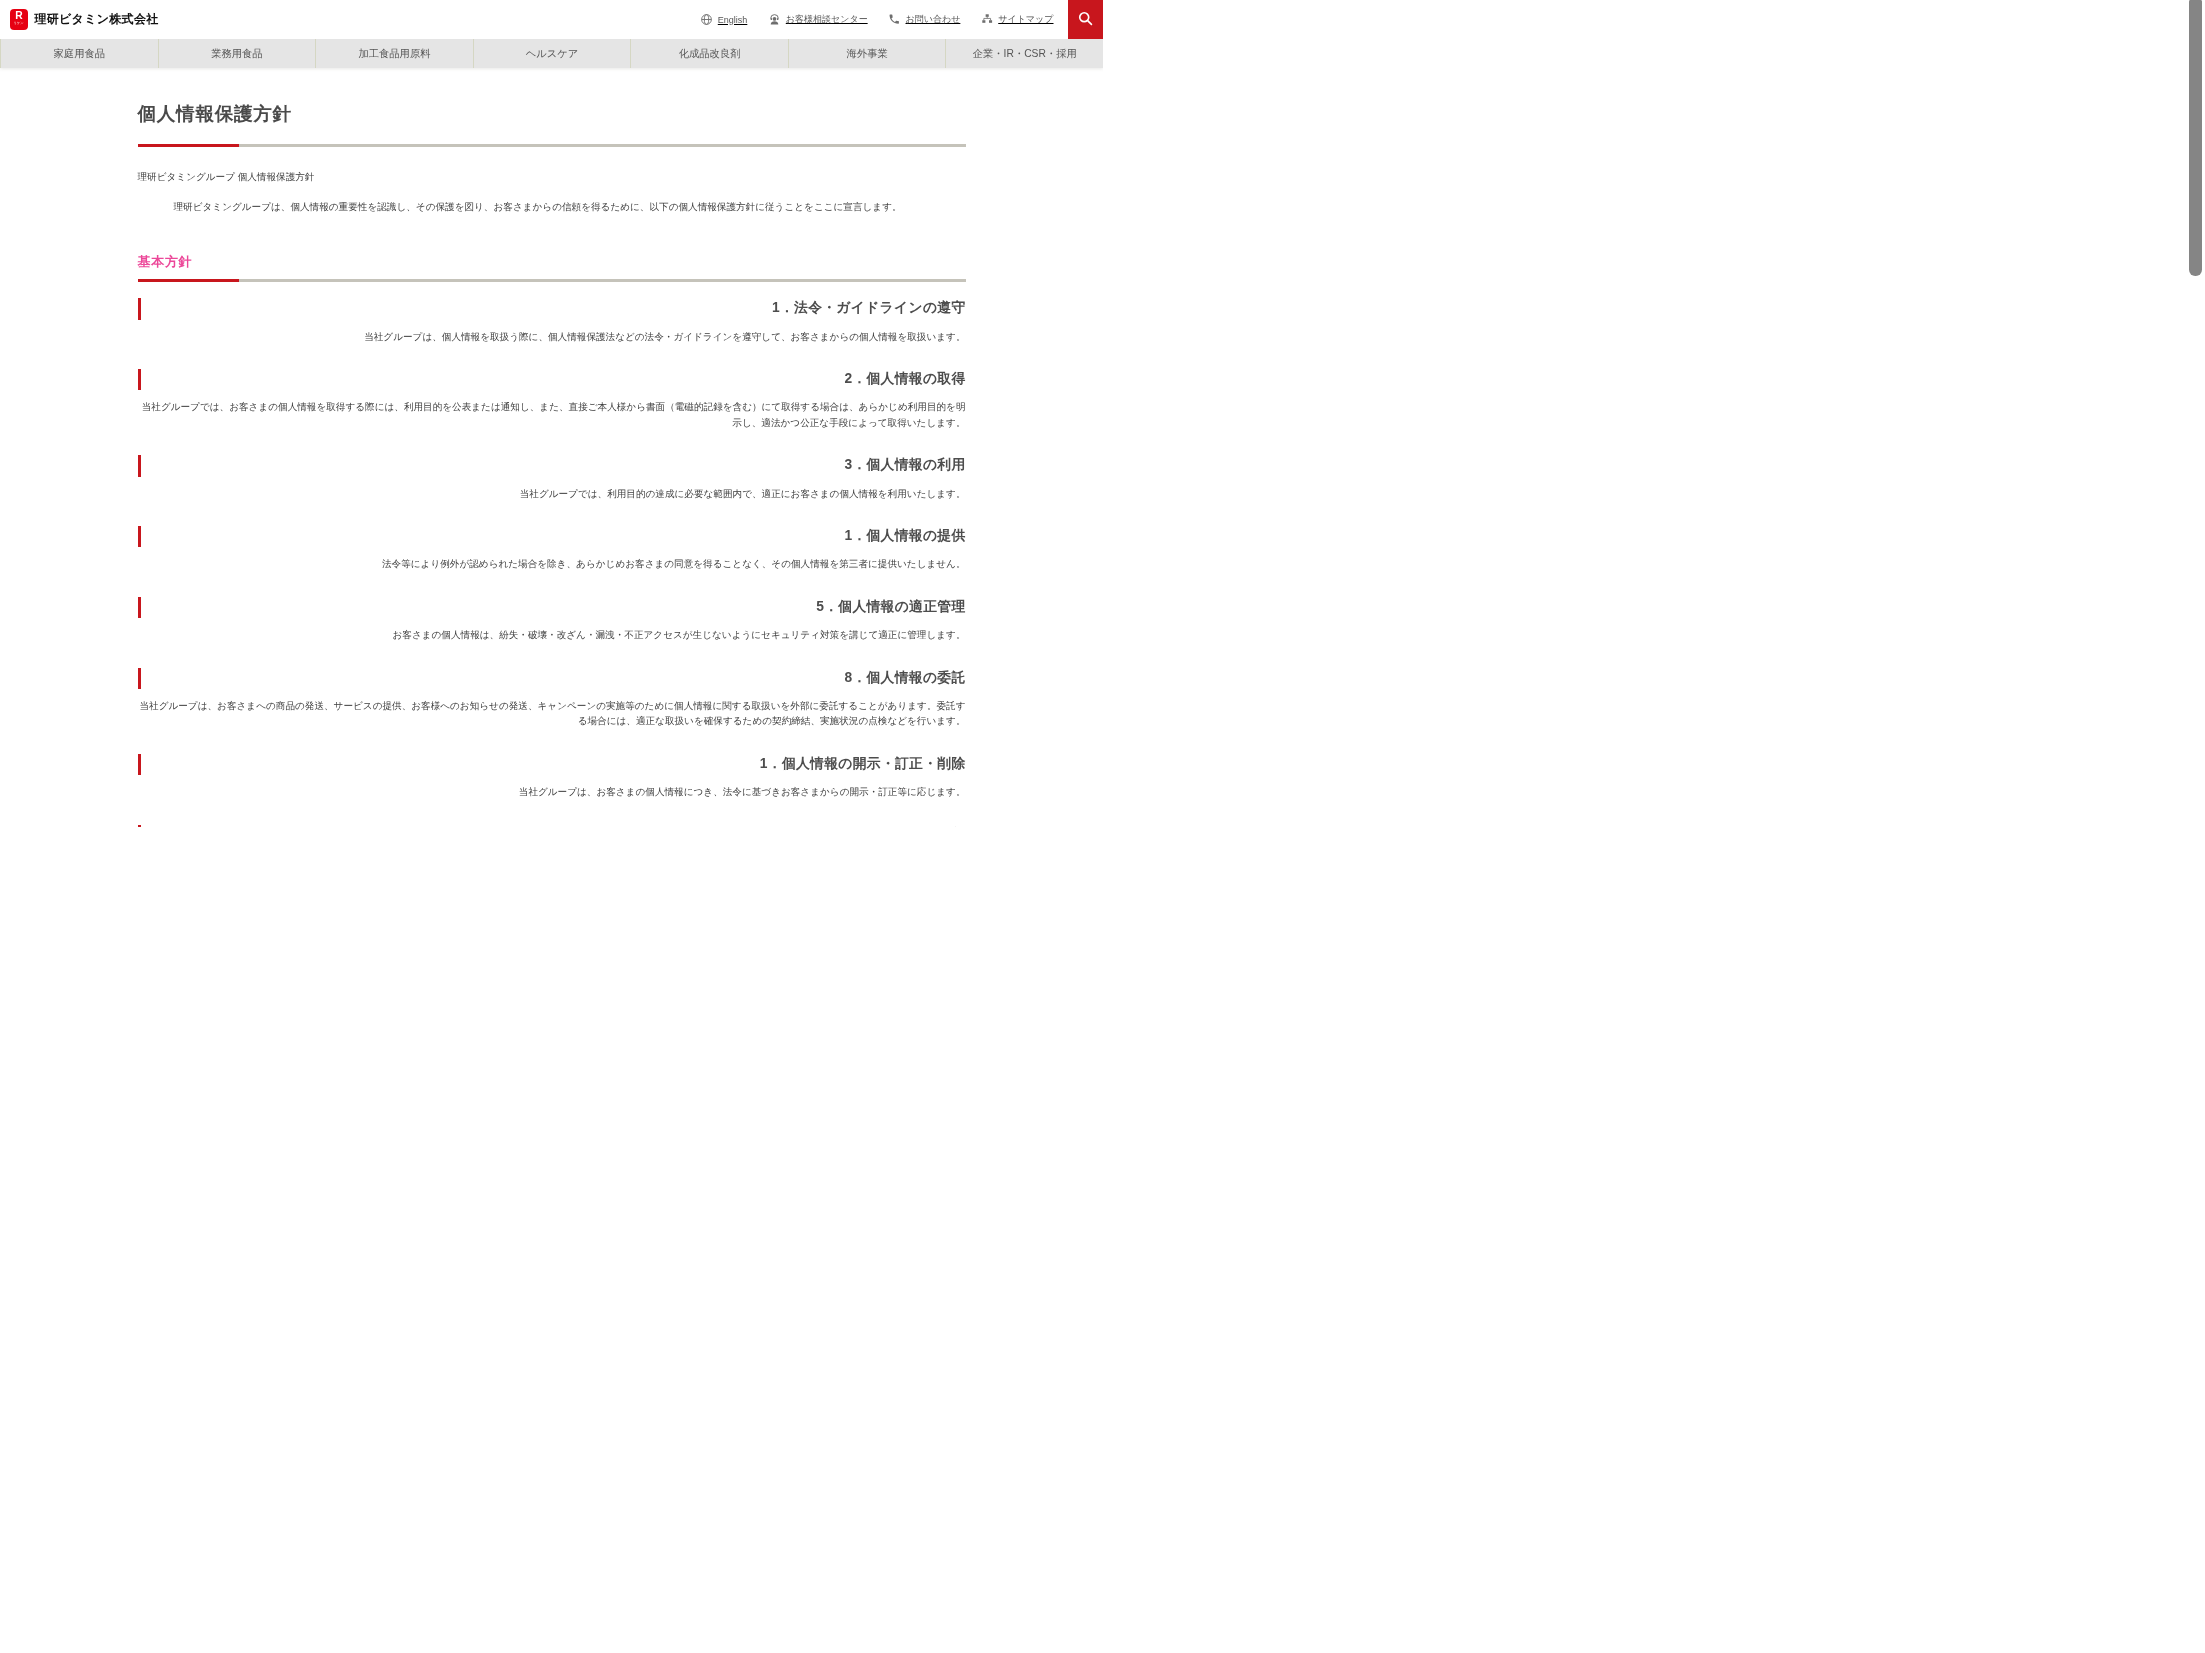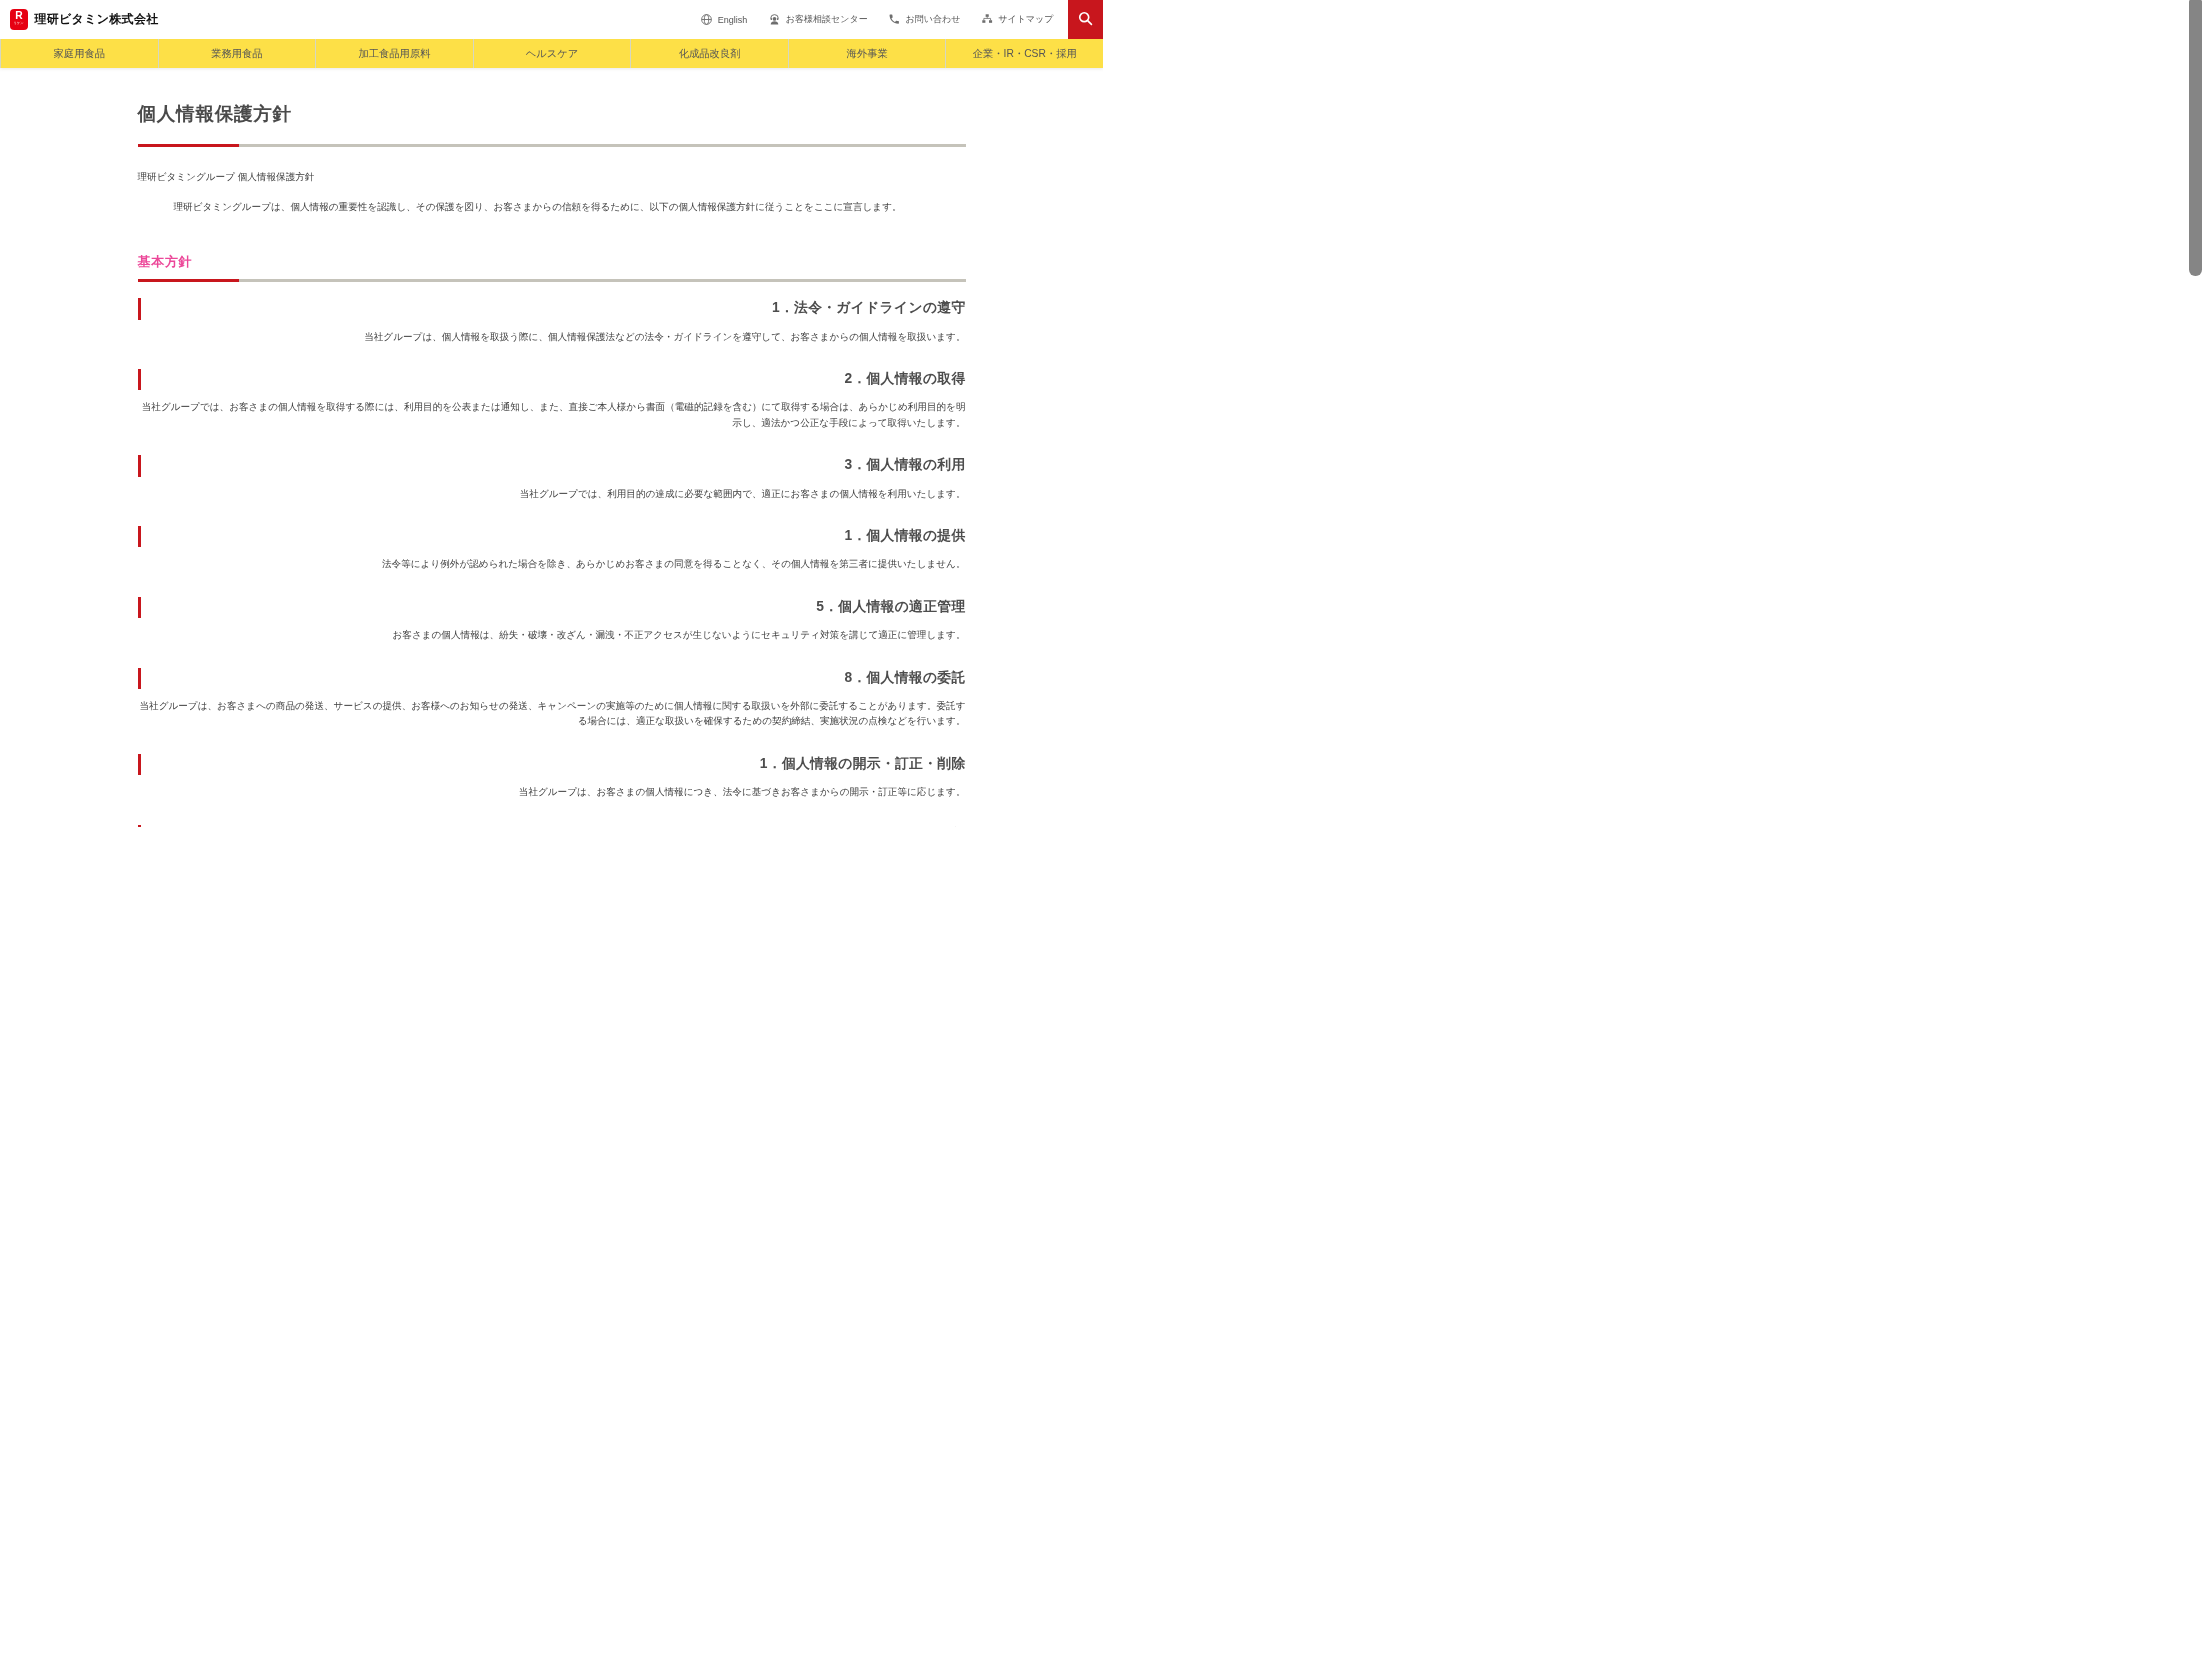--- a/index.html
+++ b/index.html
@@ -10,30 +10,30 @@
   .header { position:relative; height:39px; background:#fff; display:flex;
             align-items:center; justify-content:space-between; }
   .brand { display:flex; align-items:center; gap:6.2px; margin-left:9.6px; cursor:pointer; }
   .logo-box { width:18.6px; height:21.4px; background:#e60012; border-radius:4.1px;
               display:flex; flex-direction:column; align-items:center; justify-content:center;
               color:#fff; line-height:1; }
   .logo-r { font-size:10.3px; font-weight:bold; line-height:1; }
   .logo-kana { font-size:5.5px; transform:scale(0.60); transform-origin:center top; margin-top:0.7px; white-space:nowrap; }
   .company { font-size:12px; font-weight:800; color:#121212; letter-spacing:0.3px; }
 
-  .util { display:flex; align-items:center; gap:20.7px; margin-left:auto; margin-right:14.5px; }
+  .util { display:flex; align-items:center; gap:20.7px; margin-left:auto; margin-right:14.5px;text-decoration:underline; }
   .util-item { display:flex; align-items:center; gap:4.8px; cursor:pointer; }
   .util-item .label { font-size:9px; color:#555; }
   .util-item svg { display:block; }
 
   .search-btn { width:35px; height:39px; background:#c8161d; border:none; cursor:pointer;
                 display:flex; align-items:center; justify-content:center; flex:0 0 auto; }
 
   
-  .gnav { display:flex; height:29px; background:#fde047;
+  .gnav { display:flex; height:29px; background:#e5e5e5;
           box-shadow:0 2.1px 2.8px rgba(110,110,100,0.14); position:relative; }
   .gnav-item { flex:1 1 0; display:flex; align-items:center; justify-content:center;
                font-size:10.3px; color:#555; border-left:0.7px solid #d5d7c3; cursor:pointer; }
 
   
   .main { width:828px; margin:0 auto; padding-top:33px; }
   .page-title { font-size:18.6px; font-weight:bold; color:#4a4a4a; letter-spacing:0.7px; margin-bottom:17px; }
   .rule { height:2.8px; width:100%;
           background:linear-gradient(to right,#c8161d 0,#c8161d 101px,#c5c3ba 101px,#c5c3ba 100%); }
   .rule-title { margin-bottom:22px; }

